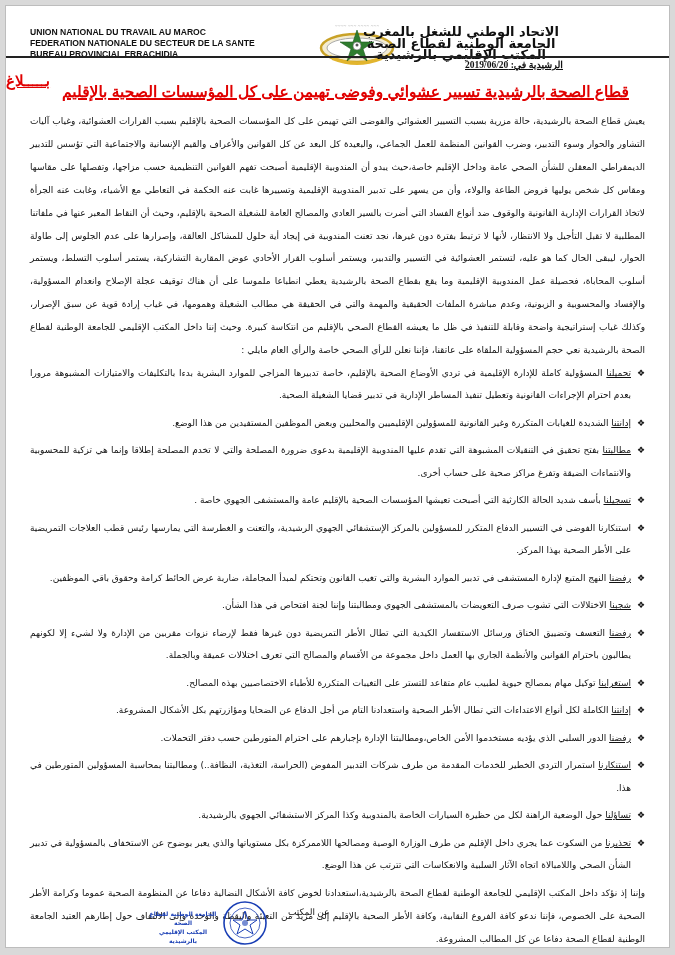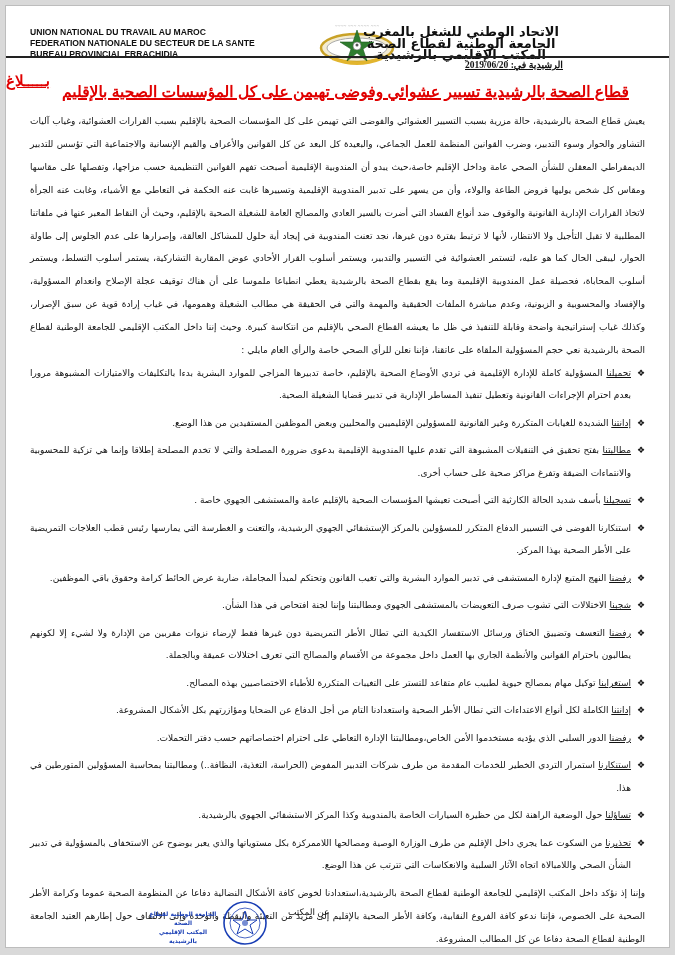--- a/index.html
+++ b/index.html
@@ -66,21 +66,21 @@
         <li><span class="bul">❖</span><span class="lead">تحميلنا</span><span> المسؤولية كاملة للإدارة الإقليمية في تردي الأوضاع الصحية بالإقليم، خاصة تدبيرها المزاجي للموارد البشرية بدءا بالتكليفات والامتيازات المشبوهة مرورا بعدم احترام الإجراءات القانونية وتعطيل تنفيذ المساطر الإدارية في تدبير قضايا الشغيلة الصحية.</span></li>
         <li><span class="bul">❖</span><span class="lead">إدانتنا</span><span> الشديدة للغيابات المتكررة وغير القانونية للمسؤولين الإقليميين والمحليين وبعض الموظفين المستفيدين من هذا الوضع.</span></li>
         <li><span class="bul">❖</span><span class="lead">مطالبتنا</span><span> بفتح تحقيق في التنقيلات المشبوهة التي تقدم عليها المندوبية الإقليمية بدعوى ضرورة المصلحة والتي لا تخدم المصلحة إطلاقا وإنما هي تزكية للمحسوبية والانتماءات الضيقة وتفرغ مراكز صحية على حساب أخرى.</span></li>
         <li><span class="bul">❖</span><span class="lead">تسجيلنا</span><span> بأسف شديد الحالة الكارثية التي أصبحت تعيشها المؤسسات الصحية بالإقليم عامة والمستشفى الجهوي خاصة .</span></li>
         <li><span class="bul">❖</span><span>استنكارنا الفوضى في التسيير الدفاع المتكرر للمسؤولين بالمركز الإستشفائي الجهوي الرشيدية، والتعنت و الغطرسة التي يمارسها رئيس قطب العلاجات التمريضية على الأطر الصحية بهذا المركز.</span></li>
         <li><span class="bul">❖</span><span class="lead">رفضنا</span><span> النهج المتبع لإدارة المستشفى في تدبير الموارد البشرية والتي تغيب القانون وتحتكم لمبدأ المجاملة، ضاربة عرض الحائط كرامة وحقوق باقي الموظفين.</span></li>
         <li><span class="bul">❖</span><span class="lead">شجبنا</span><span> الاختلالات التي تشوب صرف التعويضات بالمستشفى الجهوي ومطالبتنا وإننا لجنة افتحاص في هذا الشأن.</span></li>
         <li><span class="bul">❖</span><span class="lead">رفضنا</span><span> التعسف وتضييق الخناق ورسائل الاستفسار الكيدية التي تطال الأطر التمريضية دون غيرها فقط لإرضاء نزوات مقربين من الإدارة ولا لشيء إلا لكونهم يطالبون باحترام القوانين والأنظمة الجاري بها العمل داخل مجموعة من الأقسام والمصالح التي تعرف اختلالات عميقة وبالجملة.</span></li>
         <li><span class="bul">❖</span><span class="lead">استغرابنا</span><span> توكيل مهام بمصالح حيوية لطبيب عام متقاعد للتستر على التغيبات المتكررة للأطباء الاختصاصيين بهذه المصالح.</span></li>
         <li><span class="bul">❖</span><span class="lead">إدانتنا</span><span> الكاملة لكل أنواع الاعتداءات التي تطال الأطر الصحية واستعدادنا التام من أجل الدفاع عن الضحايا ومؤازرتهم بكل الأشكال المشروعة.</span></li>
-        <li><span class="bul">❖</span><span class="lead">رفضنا</span><span> الدور السلبي الذي يؤديه مستخدموا الأمن الخاص،ومطالبتنا الإدارة التعاطي على احترام اختصاصاتهم حسب دفتر التحملات.</span></li>
+        <li><span class="bul">❖</span><span class="lead">رفضنا</span><span> الدور السلبي الذي يؤديه مستخدموا الأمن الخاص،ومطالبتنا الإدارة بإجبارهم على احترام المتورطين حسب دفتر التحملات.</span></li>
         <li><span class="bul">❖</span><span class="lead">استنكارنا</span><span> استمرار التردي الخطير للخدمات المقدمة من طرف شركات التدبير المفوض (الحراسة، التغذية، النظافة..) ومطالبتنا بمحاسبة المسؤولين المتورطين في هذا.</span></li>
         <li><span class="bul">❖</span><span class="lead">تساؤلنا</span><span> حول الوضعية الراهنة لكل من حظيرة السيارات الخاصة بالمندوبية وكذا المركز الاستشفائي الجهوي بالرشيدية.</span></li>
         <li><span class="bul">❖</span><span class="lead">تحذيرنا</span><span> من السكوت عما يجري داخل الإقليم من طرف الوزارة الوصية ومصالحها اللاممركزة بكل مستوياتها والذي يعبر بوضوح عن الاستخفاف بالمسؤولية في تدبير الشأن الصحي واللامبالاة اتجاه الآثار السلبية والانعكاسات التي تترتب عن هذا الوضع.</span></li>
       </ul>
 
     <p class="outro">وإننا إذ نؤكد داخل المكتب الإقليمي للجامعة الوطنية لقطاع الصحة بالرشيدية،استعدادنا لخوض كافة الأشكال النضالية دفاعا عن المنظومة الصحية عموما وكرامة الأطر الصحية على الخصوص، فإننا ندعو كافة الفروع النقابية، وكافة الأطر الصحية بالإقليم إلى مزيد من التعبئة واليقظة والوحدة وإلى الالتفاف حول إطارهم العتيد الجامعة الوطنية لقطاع الصحة دفاعا عن كل المطالب المشروعة.</p>
   </div>
 
   <div class="sign">عن المكتب</div>
 

